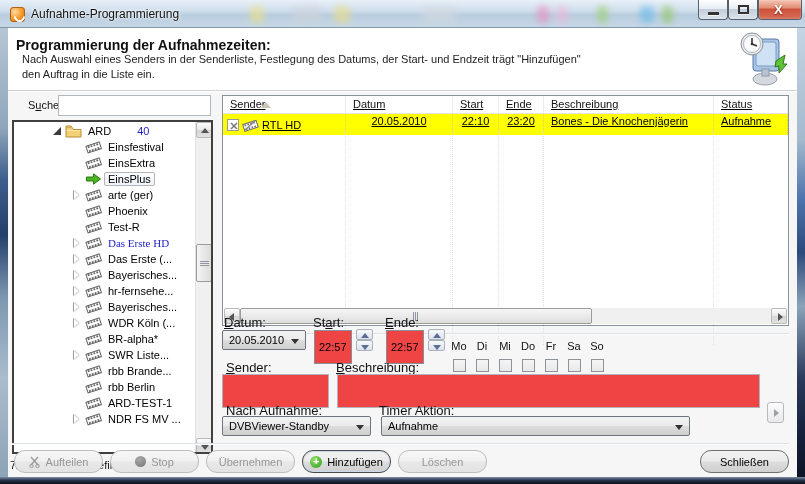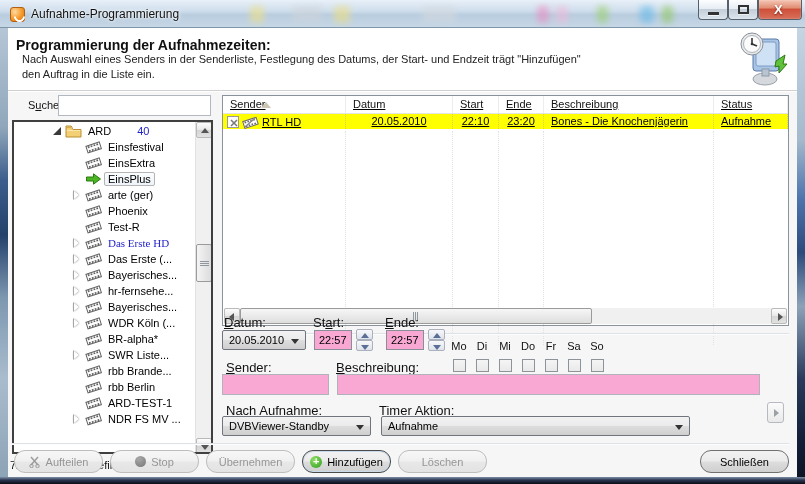--- a/index.html
+++ b/index.html
@@ -76,21 +76,21 @@
   .grip-h { position:absolute; left:3px; width:9px; height:1px; background:#8f969e; box-shadow:0 2px 0 #8f969e, 0 4px 0 #8f969e; top:16px; }
   #filter-status { position:absolute; left:2px; top:431px; font-size:11px; color:#111; }
 
   
   #table-box { position:absolute; left:214px; top:67px; width:567px; height:231px; background:#fff; border:1px solid #8a929c; }
   .tgrid { display:grid; grid-template-columns:123px 107px 46px 45px 170px auto;text-decoration:underline; }
   #table-header { height:18px; border-bottom:1px solid #e4e4e4; }
   #table-header .th { font-size:11px; color:#111; padding:2px 0 0 7px; border-right:1px solid #ececec; position:relative; }
   #sort-arrow { position:absolute; left:38px; top:6px; width:0; height:0;
     border-left:5px solid transparent; border-right:5px solid transparent; border-bottom:6px solid #cdc6b4; }
-  #table-row { height:15px; background:#ffff00; }
+  #table-row { height:21px; background:#ffff00; }
   #table-row .td { font-size:11px; color:#000; padding-top:1px; white-space:nowrap; overflow:hidden; border-right:1px dotted #d8d84a; }
   .td.c { text-align:center; } .td.l { padding-left:7px; }
   #cell-sender { display:flex; align-items:center; gap:3px; padding-left:4px; }
   #row-checkbox { width:12px; height:12px; background:#fff; border:1px solid #9a9a9a; position:relative; flex:0 0 12px; }
   #row-checkbox svg { position:absolute; left:1px; top:1px; }
   #record-icon { width:17px; height:13px; position:relative; flex:0 0 17px; }
   #table-bodybg { position:absolute; left:0; top:35px; width:565px; height:229px; }
   #table-bodybg .ghost { border-right:1px dotted #e2e2e2; height:214px; }
   #hscrollbar { position:absolute; left:1px; bottom:1px; width:563px; height:16px; background:#f0f0f0; }
   #hs-left { left:0; top:0; } #hs-right { left:547px; top:0; }
@@ -98,21 +98,21 @@
   .sb-btn .tri-right { position:absolute; left:6px; top:4px; border-top:4px solid transparent; border-bottom:4px solid transparent; border-left:5px solid #555; }
   #hs-thumb { position:absolute; left:16px; top:0; width:352px; height:16px;
     background:linear-gradient(#f6f6f6,#dedede); border:1px solid #9b9b9b; border-radius:2px; }
   .grip-v { position:absolute; top:3px; width:1px; height:9px; background:#8f969e; box-shadow:2px 0 0 #8f969e, 4px 0 0 #8f969e; left:172px; }
 
   
   #form-sep { position:absolute; left:214px; top:305px; width:567px; height:2px;
     border-top:1px solid #dde2e6; border-bottom:1px solid #fdfdfd; }
   .flabel { position:absolute; font-size:13px; color:#111; }
   u { text-decoration:underline; }
-  .tinput { position:absolute; border:1px solid #898f98; background:#f9a8d4; font:11px "Liberation Sans",sans-serif; padding:2px 4px; }
+  .tinput { position:absolute; border:1px solid #898f98; background:#ef4444; font:11px "Liberation Sans",sans-serif; padding:16px 4px; }
   .combo { position:absolute; height:20px; border:1px solid #70757d; border-radius:2px;
     background:linear-gradient(#f2f2f2,#ebebeb 48%,#dddddd 52%,#cfcfcf); font-size:11px; color:#000; }
   .combo .cval { position:absolute; left:6px; top:3px; }
   .combo .carrow { position:absolute; right:6px; top:8px; border-left:4px solid transparent; border-right:4px solid transparent; border-top:5px solid #333; }
   .spinner { position:absolute; width:17px; height:22px; }
   .spin-btn { position:absolute; left:0; width:17px; height:11px; border:1px solid #aab0bd;
     background:linear-gradient(#f7f8fa,#dfe3ea); border-radius:2px; }
   .spin-btn .tri-up { position:absolute; left:4px; top:3px; border-left:4px solid transparent; border-right:4px solid transparent; border-bottom:5px solid #5a6f96; }
   .spin-btn .tri-down { position:absolute; left:4px; top:4px; border-left:4px solid transparent; border-right:4px solid transparent; border-top:5px solid #5a6f96; }
   #weekday-row { position:absolute; left:444px; top:312px; display:flex; gap:9px; }

